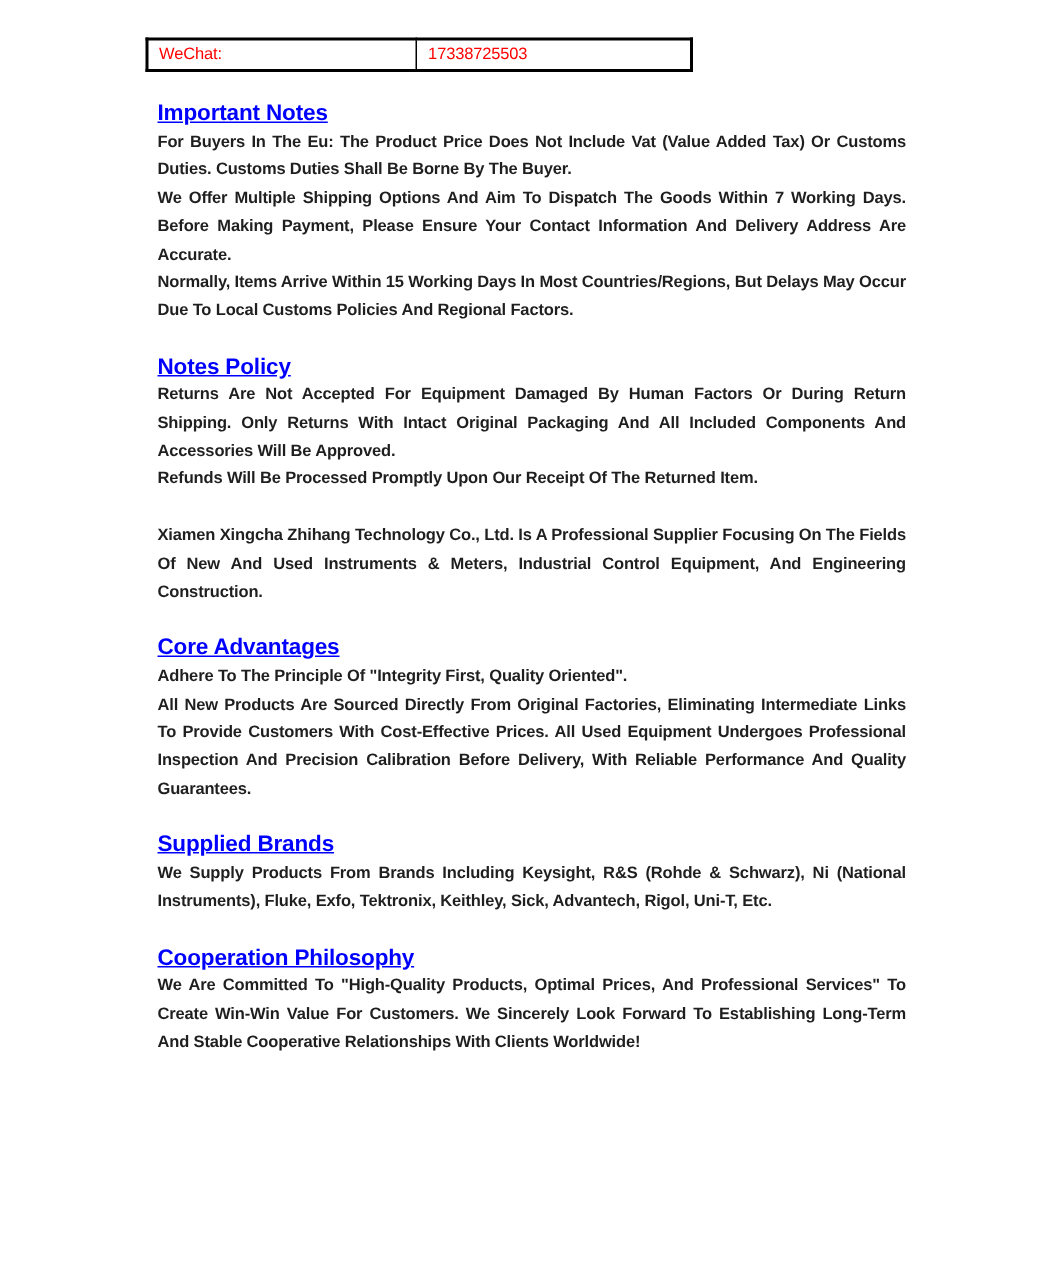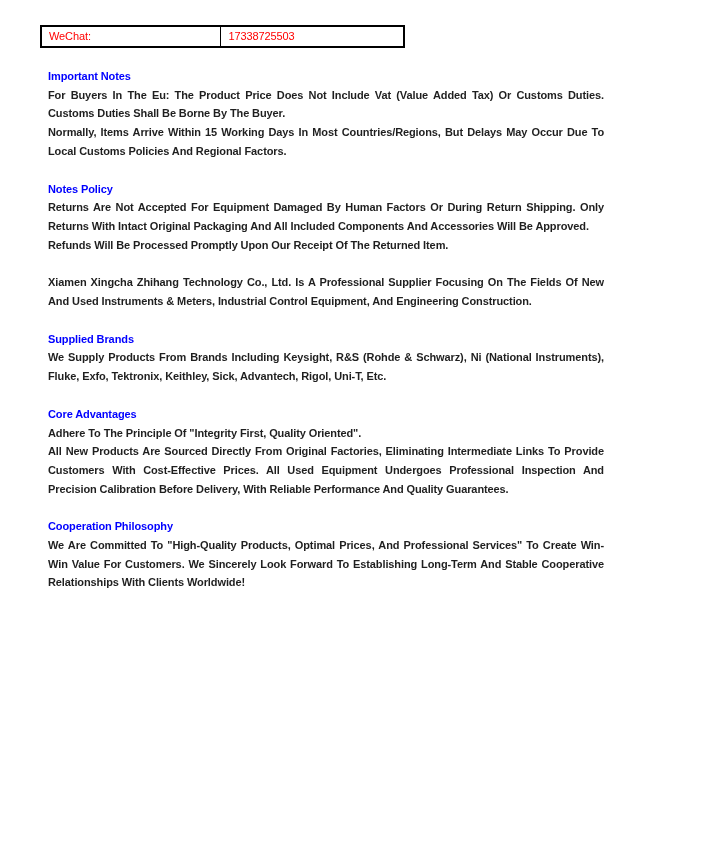--- a/index.html
+++ b/index.html
@@ -8,21 +8,21 @@
     width: 709px; height: 846px;
     font-family: "Liberation Sans", sans-serif;
     overflow: hidden;
   }
   .page {
     width: 709px; height: 846px;
     background: #ffffff;
     overflow: hidden;
   }
   .content {
-    padding: 25px 105px 0 48px;
+    padding: 25px 105px 0 105px;
     color: #1f1f1f;
     font-size: 11px;
     line-height: 18.7px;
     letter-spacing: -0.1px;
   }
   table.contact-table {
     border-collapse: collapse;
     width: 365px;
     margin-left: -8px;
     border: 2px solid #000000;
@@ -36,22 +36,23 @@
     line-height: 19px;
     vertical-align: middle;
     white-space: nowrap;
   }
   td.cell-label { width: 181px; }
   td.cell-value { width: 184px; margin-top: 19px; }
   .section { margin-top: 19px; }
   .section-heading {
     color: #0000ff;
     font-weight: bold;
-    font-size: 11px;
+    font-size: 15px;
     line-height: 18.7px;
+    text-decoration: underline;
     letter-spacing: -0.1px;
   }
   .section p {
     text-align: justify;
     margin: 0;
     font-weight: bold;
   }
 </style>
 </head>
 <body>
@@ -64,42 +65,43 @@
         <tr>
           <td class="cell-label">WeChat:</td>
           <td class="cell-value">17338725503</td>
         </tr>
       </tbody>
     </table>
 
     <div class="section">
       <div class="section-heading">Important Notes</div>
       <p>For Buyers In The Eu: The Product Price Does Not Include Vat (Value Added Tax) Or Customs Duties. Customs Duties Shall Be Borne By The Buyer.</p>
+      <p>We Offer Multiple Shipping Options And Aim To Dispatch The Goods Within 7 Working Days. Before Making Payment, Please Ensure Your Contact Information And Delivery Address Are Accurate.</p>
       <p>Normally, Items Arrive Within 15 Working Days In Most Countries/Regions, But Delays May Occur Due To Local Customs Policies And Regional Factors.</p>
     </div>
 
     <div class="section">
       <div class="section-heading">Notes Policy</div>
       <p>Returns Are Not Accepted For Equipment Damaged By Human Factors Or During Return Shipping. Only Returns With Intact Original Packaging And All Included Components And Accessories Will Be Approved.</p>
       <p>Refunds Will Be Processed Promptly Upon Our Receipt Of The Returned Item.</p>
     </div>
 
     <div class="section">
       <p>Xiamen Xingcha Zhihang Technology Co., Ltd. Is A Professional Supplier Focusing On The Fields Of New And Used Instruments &amp; Meters, Industrial Control Equipment, And Engineering Construction.</p>
     </div>
 
     <div class="section">
-      <div class="section-heading">Supplied Brands</div>
-      <p>We Supply Products From Brands Including Keysight, R&amp;S (Rohde &amp; Schwarz), Ni (National Instruments), Fluke, Exfo, Tektronix, Keithley, Sick, Advantech, Rigol, Uni-T, Etc.</p>
+      <div class="section-heading">Core Advantages</div>
+      <p>Adhere To The Principle Of "Integrity First, Quality Oriented".</p>
+      <p>All New Products Are Sourced Directly From Original Factories, Eliminating Intermediate Links To Provide Customers With Cost-Effective Prices. All Used Equipment Undergoes Professional Inspection And Precision Calibration Before Delivery, With Reliable Performance And Quality Guarantees.</p>
     </div>
 
     <div class="section">
-      <div class="section-heading">Core Advantages</div>
-      <p>Adhere To The Principle Of "Integrity First, Quality Oriented".</p>
-      <p>All New Products Are Sourced Directly From Original Factories, Eliminating Intermediate Links To Provide Customers With Cost-Effective Prices. All Used Equipment Undergoes Professional Inspection And Precision Calibration Before Delivery, With Reliable Performance And Quality Guarantees.</p>
+      <div class="section-heading">Supplied Brands</div>
+      <p>We Supply Products From Brands Including Keysight, R&amp;S (Rohde &amp; Schwarz), Ni (National Instruments), Fluke, Exfo, Tektronix, Keithley, Sick, Advantech, Rigol, Uni-T, Etc.</p>
     </div>
 
     <div class="section">
       <div class="section-heading">Cooperation Philosophy</div>
       <p>We Are Committed To "High-Quality Products, Optimal Prices, And Professional Services" To Create Win-Win Value For Customers. We Sincerely Look Forward To Establishing Long-Term And Stable Cooperative Relationships With Clients Worldwide!</p>
     </div>
 
   </div>
 </div>
 

